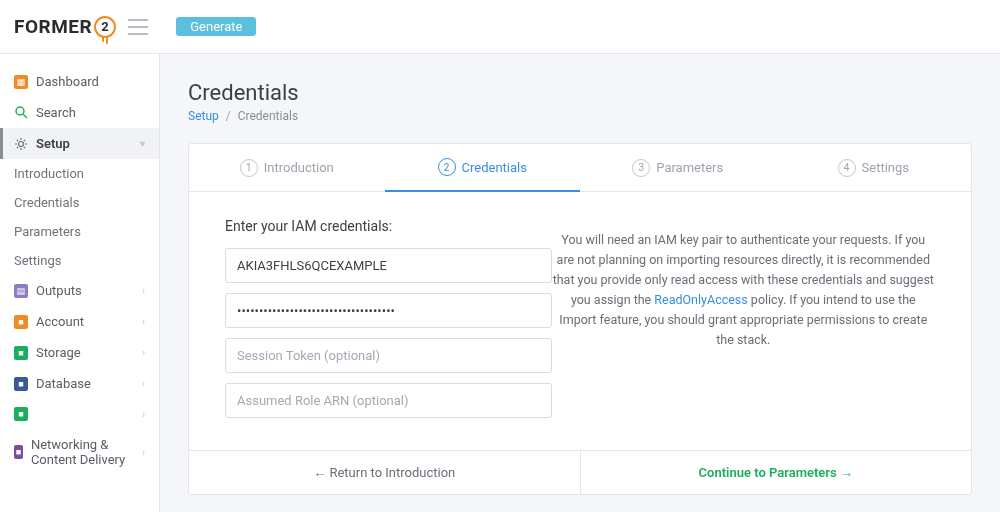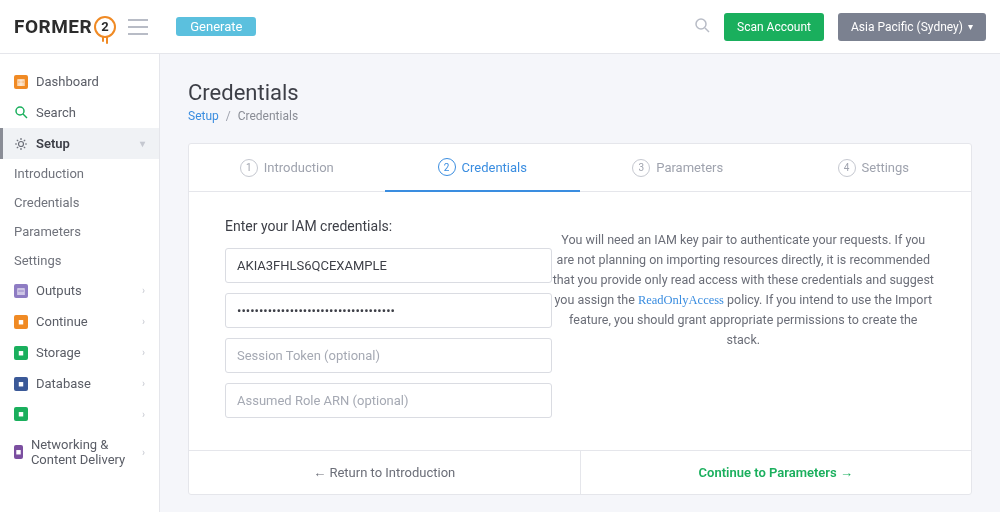--- a/index.html
+++ b/index.html
@@ -49,21 +49,21 @@
 .step.active { color: #3a8de0; border-bottom: 2px solid #3a8de0; margin-bottom: -1px; }
 .step.active .num { border-color: #3a8de0; }
 .card-body { display: flex; padding: 26px 36px 22px; }
 .form-col { flex: 0 0 46%; }
 .form-heading { font-size: 14px; color: #3d3f47; margin-bottom: 14px; }
 .input { width: 100%; padding: 9px 11px; border: 1px solid #dadce2; border-radius: 3px; font-size: 13px; color: #3d3f47; margin-bottom: 10px; }
 .input::placeholder { color: #a5a9b3; }
 .logged-in { font-size: 12px; margin-top: 6px; }
 .logged-in .lbl { font-weight: 700; }
 .info-col { flex: 1; text-align: center; color: #6b6e78; font-size: 12.5px; line-height: 1.6; padding-top: 12px; }
-.info-col .link { color: #3a8de0; cursor: pointer; font-family: Liberation Serif, serif; }
+.info-col .link { color: #3a8de0; cursor: pointer; }
 .card-footer { display: flex; border-top: 1px solid #e5e6eb; }
 .foot-btn { flex: 1; text-align: center; padding: 14px 0; font-size: 13px; cursor: pointer; }
 .foot-btn.back { color: #6b6e78; border-right: 1px solid #e5e6eb; }
 .foot-btn.next { color: #1aaf5d; font-weight: 600; }
 </style>
 </head>
 <body>
 
 <div class="topbar">
   <div class="logo">
@@ -72,32 +72,20 @@
       <span>2</span>
       <span class="drip"></span>
     </span>
   </div>
   <div class="hamburger">
     <svg width="20" height="16" viewBox="0 0 20 16">
         <path d="M0 1h20M0 8h20M0 15h20" stroke="#b8bcc6" stroke-width="2"></path>
       </svg>
   </div>
   <button class="generate-btn">Generate</button>
-  <div class="topbar-right">
-    <span class="search-icon">
-      <svg width="15" height="15" viewBox="0 0 15 15">
-          <circle cx="6" cy="6" r="5" fill="none" stroke="#b8bcc6" stroke-width="1.5"></circle>
-          <path d="M10 10 L14 14" stroke="#b8bcc6" stroke-width="1.5"></path>
-        </svg>
-    </span>
-    <button class="scan-btn">Scan Account</button>
-    <button class="region-btn">
-      <span>Asia Pacific (Sydney)</span>
-    </button>
-  </div>
 </div>
 
 <div class="layout">
   <div class="sidebar">
     <div class="nav-item">
       <span class="icon ic-dash">▦</span>
       <span>Dashboard</span>
     </div>
     <div class="nav-item">
       <span class="icon ic-search">
@@ -122,21 +110,21 @@
     <div class="nav-sub">Credentials</div>
     <div class="nav-sub">Parameters</div>
     <div class="nav-sub">Settings</div>
     <div class="nav-item">
       <span class="icon ic-outputs">▤</span>
       <span>Outputs</span>
       <span class="chev">›</span>
     </div>
     <div class="nav-item">
       <span class="icon ic-compute">■</span>
-      <span>Continue</span>
+      <span>Account</span>
       <span class="chev">›</span>
     </div>
     <div class="nav-item">
       <span class="icon ic-storage">■</span>
       <span>Storage</span>
       <span class="chev">›</span>
     </div>
     <div class="nav-item">
       <span class="icon ic-database">■</span>
       <span>Database</span>

